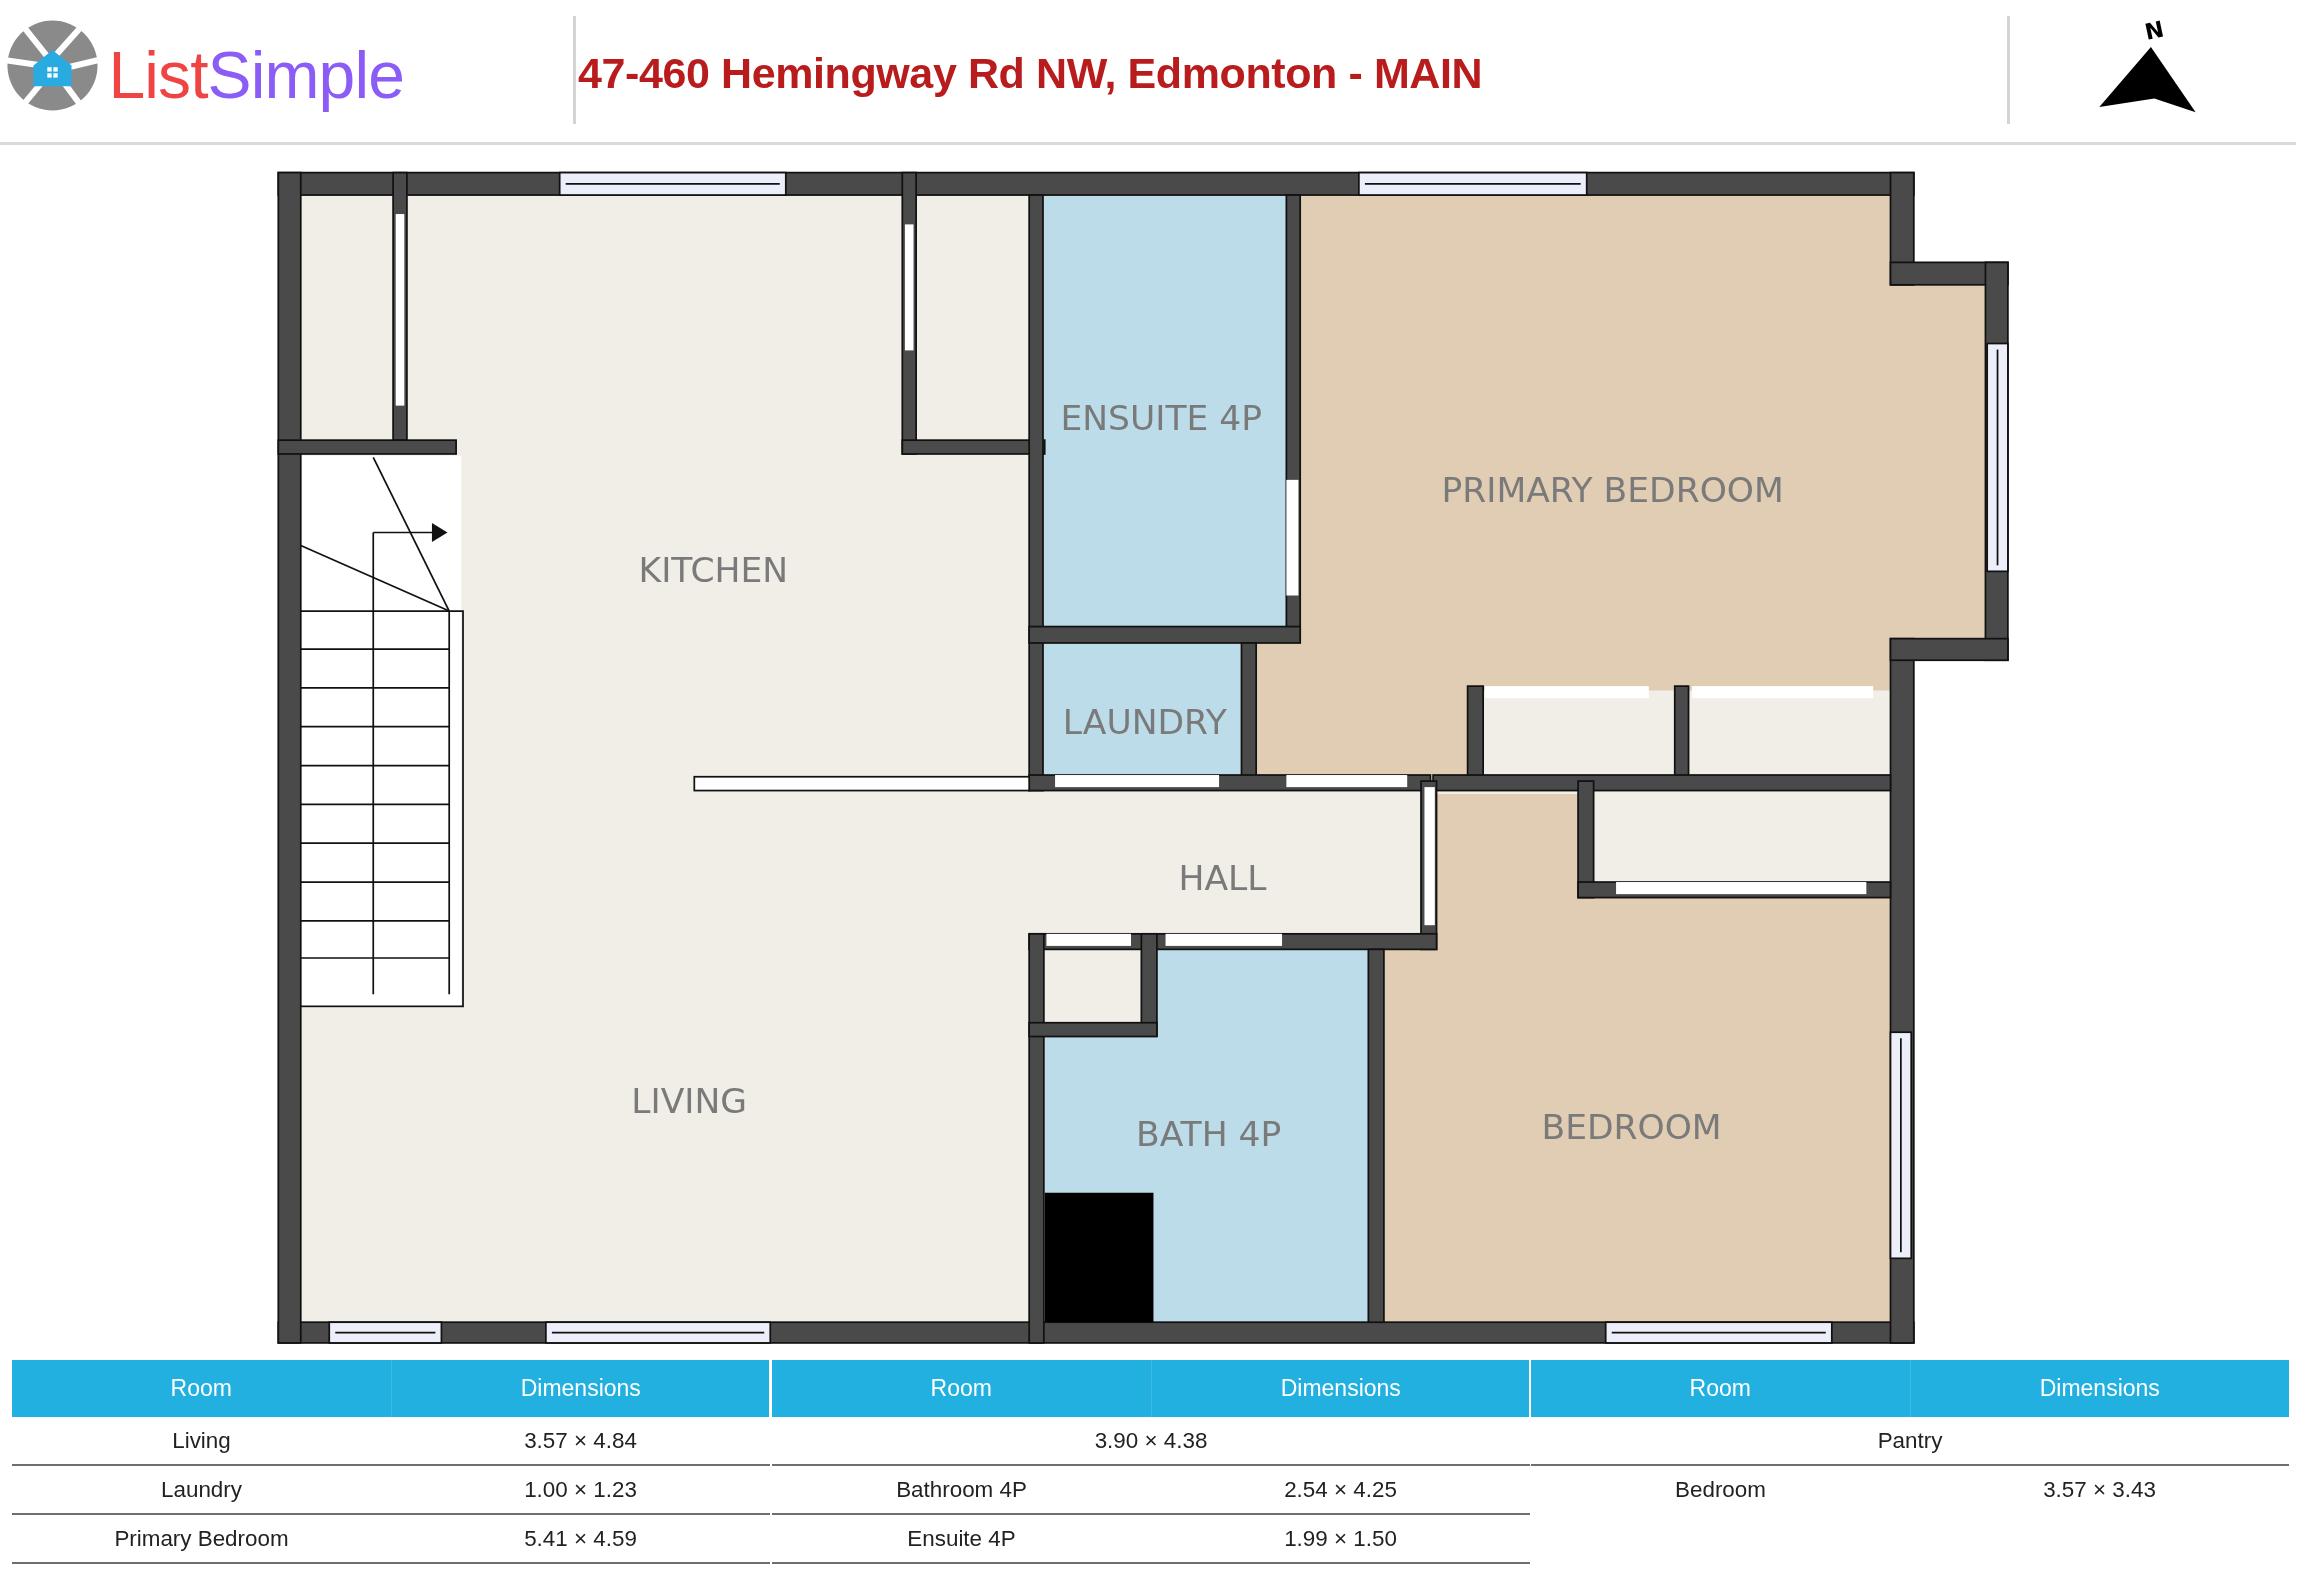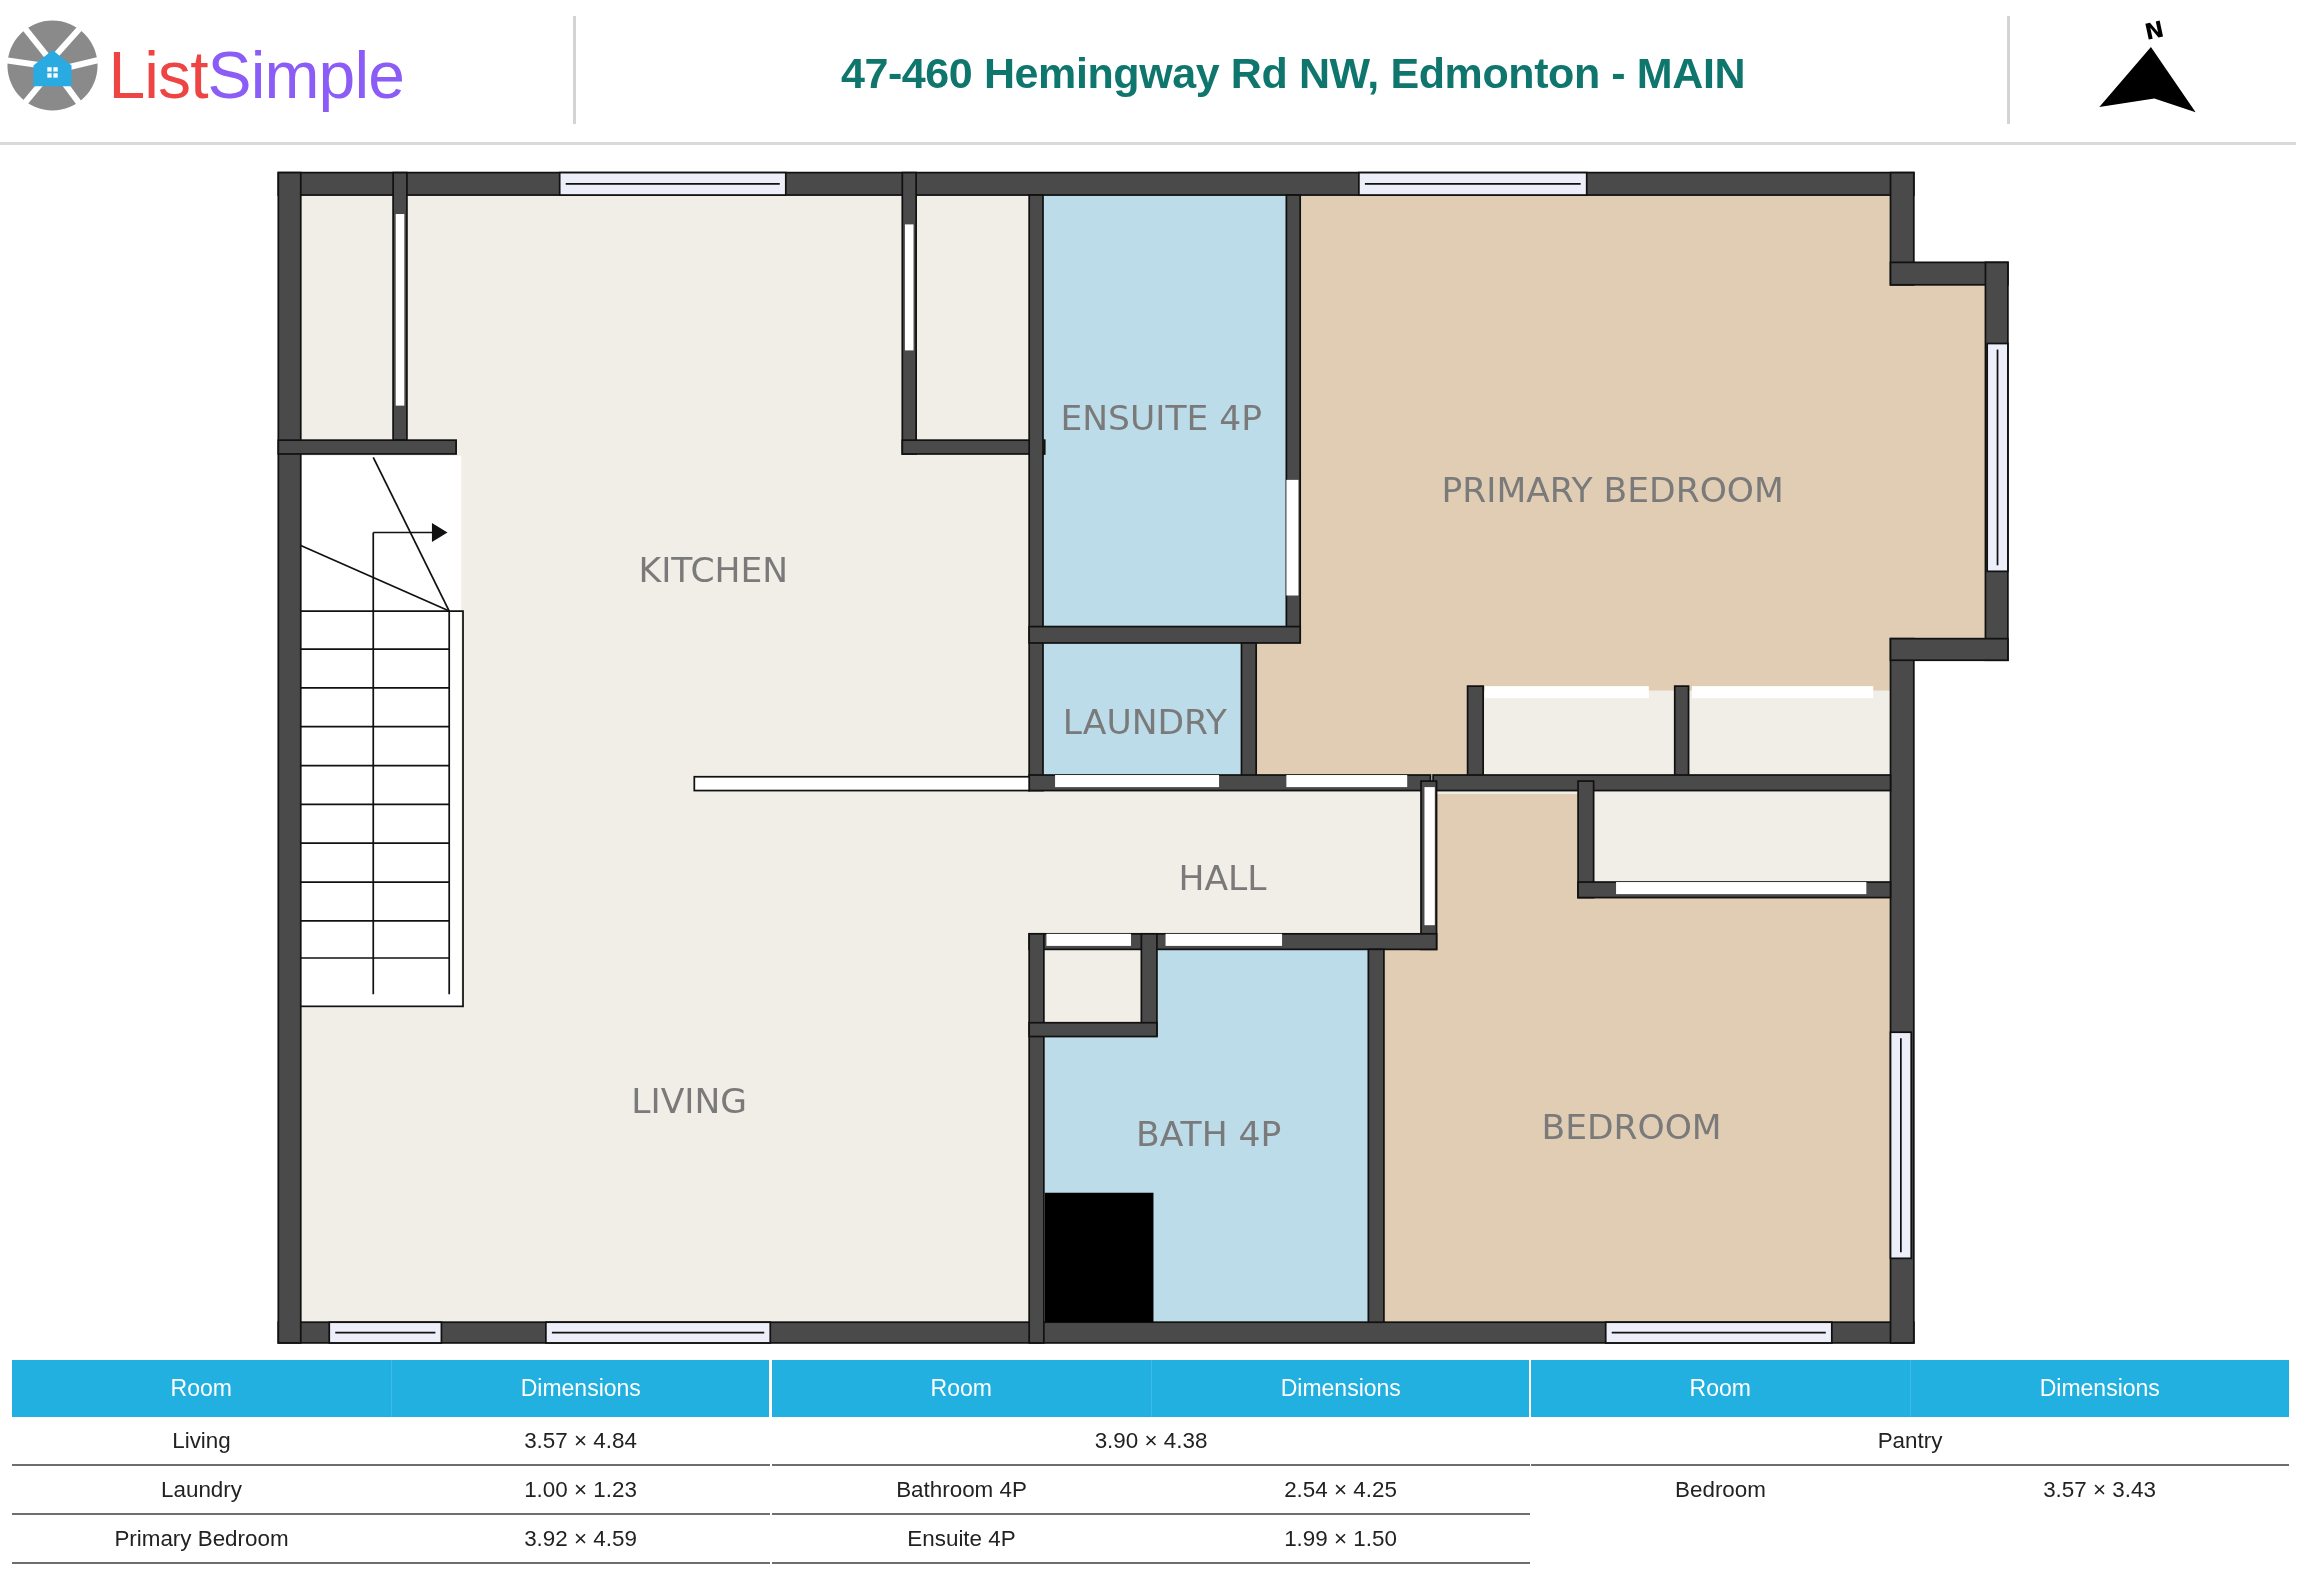--- a/index.html
+++ b/index.html
@@ -4,21 +4,21 @@
 <style>
   html,body{margin:0;padding:0;background:#ffffff;}
   body{width:2319px;height:1584px;position:relative;overflow:hidden;font-family:"Liberation Sans",sans-serif;}
   .abs{position:absolute;}
   #header-line{left:0;top:142px;width:2296px;height:2.6px;background:#d9d9d9;}
   .vdiv{top:15.5px;width:2.6px;height:108px;background:#d4d4d4;}
   #logo{left:3.5px;top:17.3px;width:414px;height:95px;}
   #logo-text{left:105px;top:19px;font-size:66px;font-weight:normal;letter-spacing:-0.9px;line-height:78px;white-space:nowrap;}
   #logo-text .a{color:#ef4444;}
   #logo-text .b{color:#8b5cf6;}
-  #title{left:578px;width:1430px;top:43px;text-align:center;font-size:43px;font-weight:bold;color:#0f766e;line-height:60px;letter-spacing:-0.4px;}
+  #title{left:578px;width:1430px;top:43px;font-size:43px;font-weight:bold;color:#b91c1c;line-height:60px;letter-spacing:-0.4px;}
   #compass{left:2089px;top:19px;width:129px;height:104px;}
   #plan{left:0;top:0;width:2319px;height:1355px;}
   .room-label{font-family:"DejaVu Sans",sans-serif;fill:#7a7a7a;font-size:40px;text-anchor:middle;}
   
   #rooms-table{left:12px;top:1360px;width:2272px;}
   .tgroup{position:absolute;top:0;width:758px;}
   .thead{height:57px;background:#22b0e0;display:flex;}
   .thead div{flex:1;color:#ffffff;font-size:23px;text-align:center;line-height:57px;}
   .thead div+div{border-left:0.9px solid #3bbbe6;}
   .trow{height:47px;border-bottom:2.6px solid #6e6e6e;display:flex;}
@@ -187,21 +187,21 @@
     <div class="trow">
       <div>Living</div>
       <div>3.57 × 4.84</div>
     </div>
     <div class="trow">
       <div>Laundry</div>
       <div>1.00 × 1.23</div>
     </div>
     <div class="trow">
       <div>Primary Bedroom</div>
-      <div>3.92 × 4.59</div>
+      <div>5.41 × 4.59</div>
     </div>
   </div>
   <div class="sep" style="left:757px"></div>
   <div class="tgroup" style="left:760px">
     <div class="thead">
       <div>Room</div>
       <div>Dimensions</div>
     </div>
     <div class="trow">
       <div>3.90 × 4.38</div>

